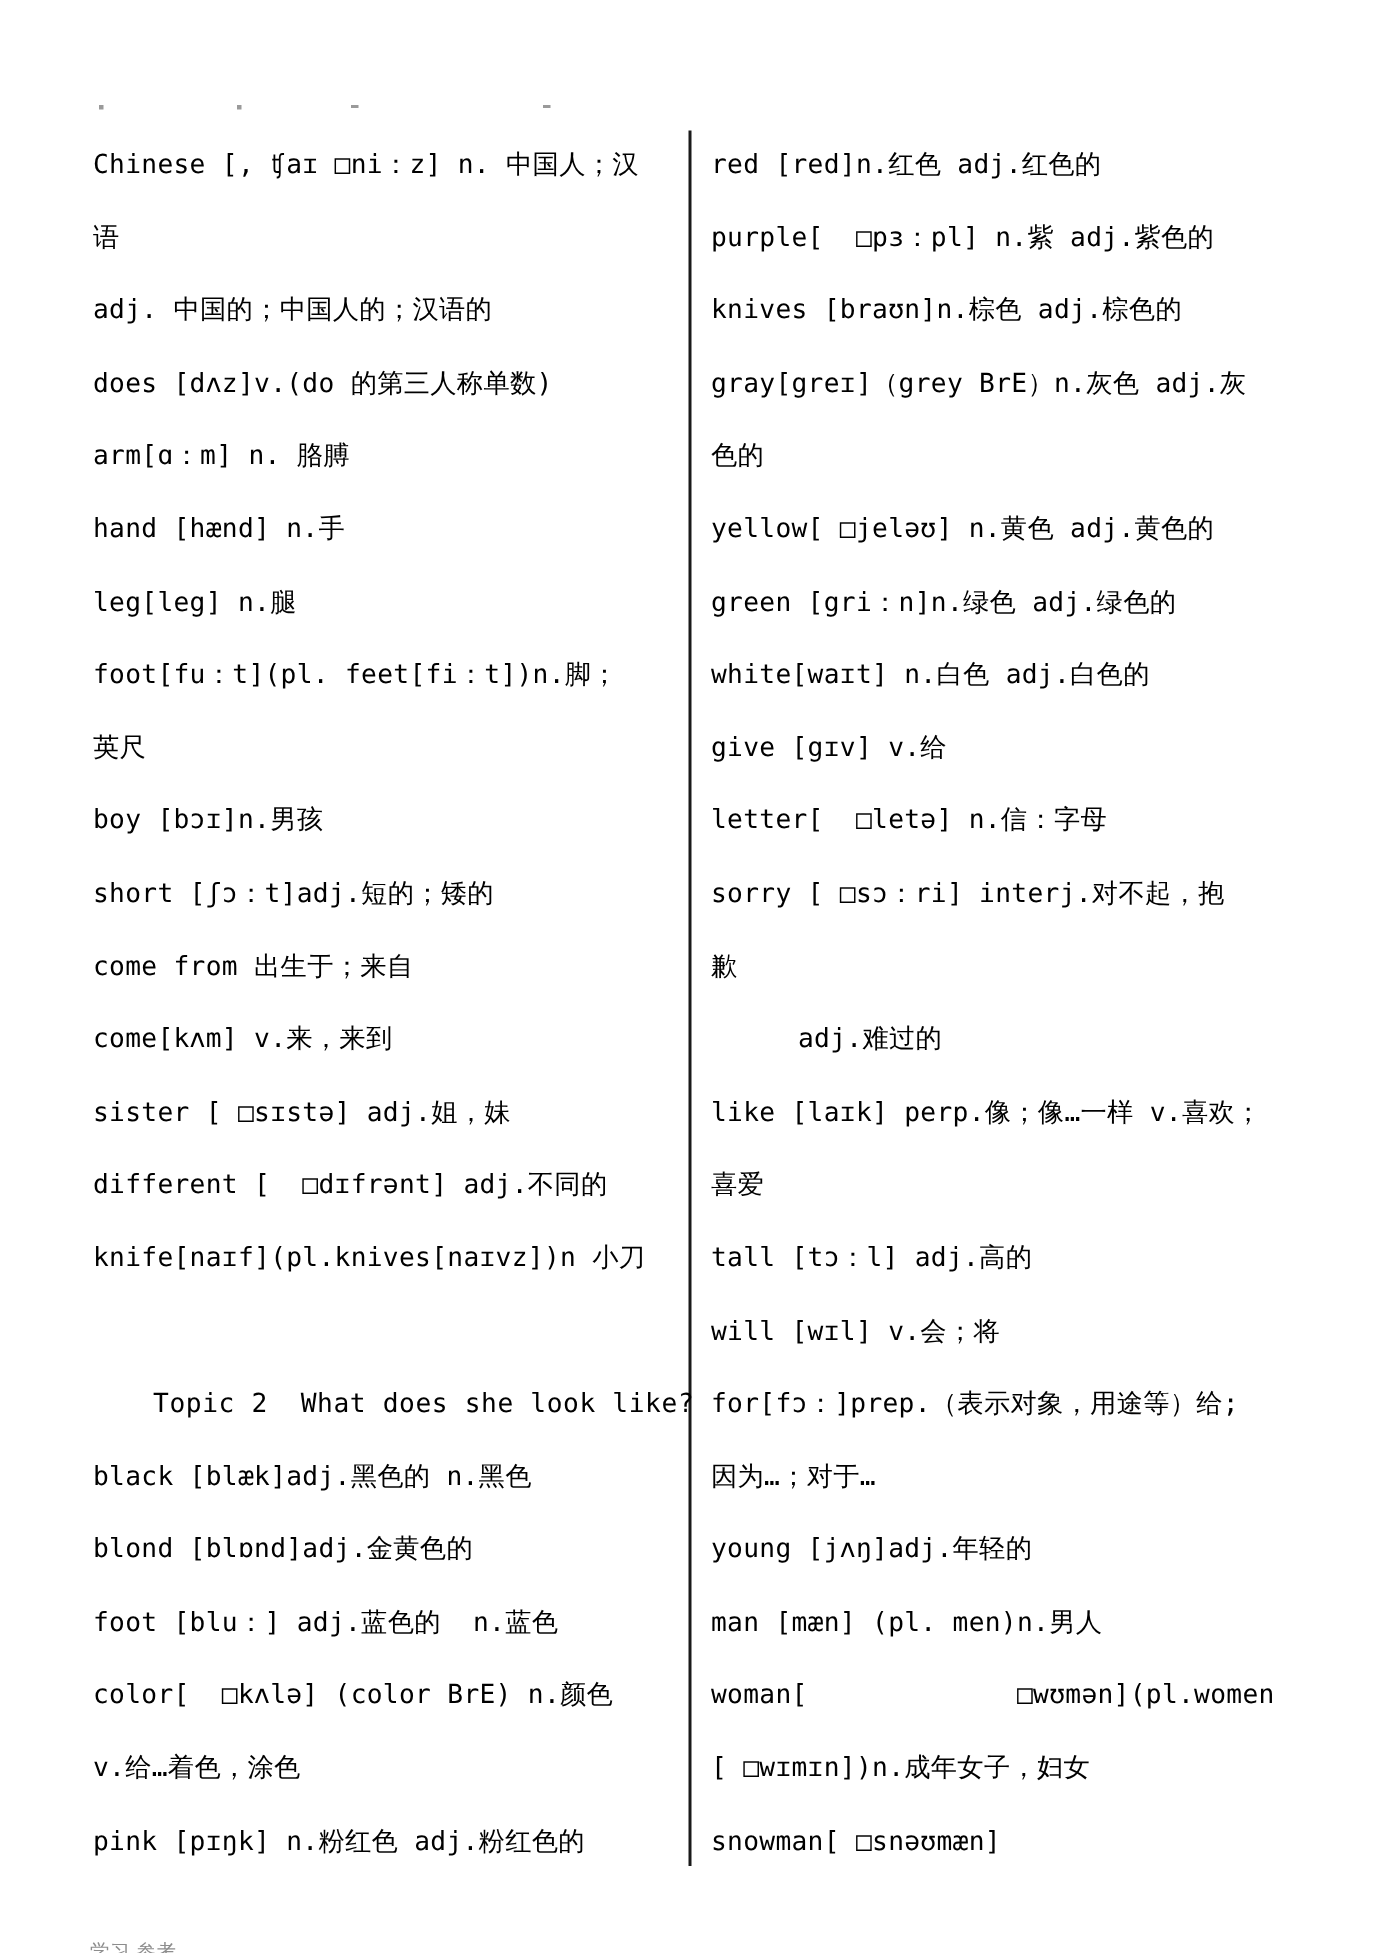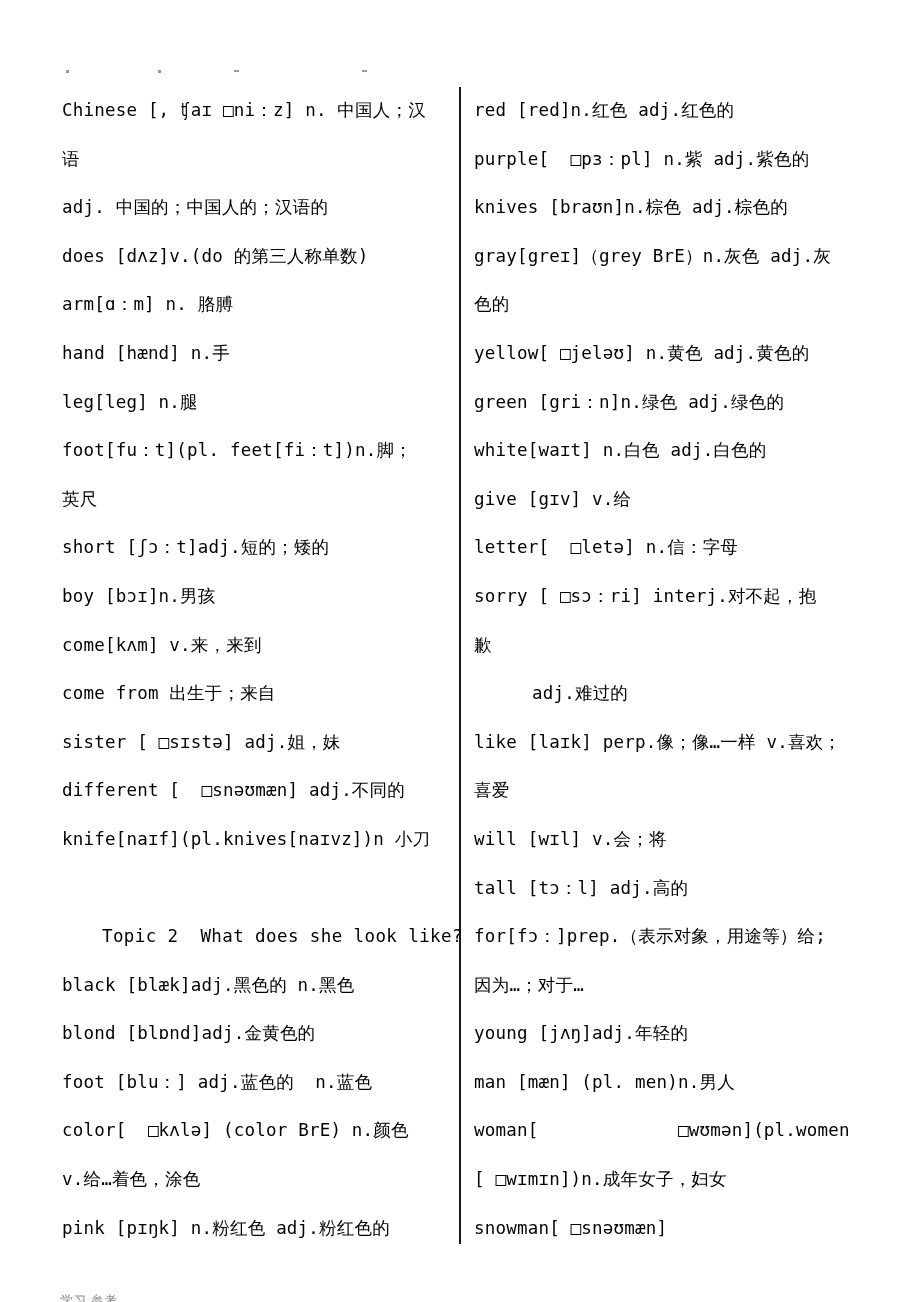--- a/index.html
+++ b/index.html
@@ -113,26 +113,26 @@
   <div class="col col-left" id="col-left">
       <div class="entry">Chinese [, ʧaɪ □ni：z] n. 中国人；汉</div>
       <div class="entry">语</div>
       <div class="entry">adj. 中国的；中国人的；汉语的</div>
       <div class="entry">does [dʌz]v.(do 的第三人称单数)</div>
       <div class="entry">arm[ɑ：m] n. 胳膊</div>
       <div class="entry">hand [hænd] n.手</div>
       <div class="entry">leg[leg] n.腿</div>
       <div class="entry">foot[fu：t](pl. feet[fi：t])n.脚；</div>
       <div class="entry">英尺</div>
+      <div class="entry">boy [bɔɪ]n.男孩</div>
       <div class="entry">short [ʃɔ：t]adj.短的；矮的</div>
-      <div class="entry">boy [bɔɪ]n.男孩</div>
+      <div class="entry">come from 出生于；来自</div>
       <div class="entry">come[kʌm] v.来，来到</div>
-      <div class="entry">come from 出生于；来自</div>
       <div class="entry">sister [ □sɪstə] adj.姐，妹</div>
-      <div class="entry">different [  □snəʊmæn] adj.不同的</div>
+      <div class="entry">different [  □dɪfrənt] adj.不同的</div>
       <div class="entry">knife[naɪf](pl.knives[naɪvz])n 小刀</div>
       <div class="spacer"></div>
       <div class="entry heading">Topic 2  What does she look like?</div>
       <div class="entry">black [blæk]adj.黑色的 n.黑色</div>
       <div class="entry">blond [blɒnd]adj.金黄色的</div>
       <div class="entry">foot [blu：] adj.蓝色的  n.蓝色</div>
       <div class="entry">color[  □kʌlə] (color BrE) n.颜色</div>
       <div class="entry">v.给…着色，涂色</div>
       <div class="entry">pink [pɪŋk] n.粉红色 adj.粉红色的</div>
     </div>
@@ -145,22 +145,22 @@
       <div class="entry">yellow[ □jeləʊ] n.黄色 adj.黄色的</div>
       <div class="entry">green [gri：n]n.绿色 adj.绿色的</div>
       <div class="entry">white[waɪt] n.白色 adj.白色的</div>
       <div class="entry">give [gɪv] v.给</div>
       <div class="entry">letter[  □letə] n.信：字母</div>
       <div class="entry">sorry [ □sɔ：ri] interj.对不起，抱</div>
       <div class="entry">歉</div>
       <div class="entry indent">adj.难过的</div>
       <div class="entry">like [laɪk] perp.像；像…一样 v.喜欢；</div>
       <div class="entry">喜爱</div>
+      <div class="entry">tall [tɔ：l] adj.高的</div>
       <div class="entry">will [wɪl] v.会；将</div>
-      <div class="entry">tall [tɔ：l] adj.高的</div>
       <div class="entry">for[fɔ：]prep.（表示对象，用途等）给;</div>
       <div class="entry">因为…；对于…</div>
       <div class="entry">young [jʌŋ]adj.年轻的</div>
       <div class="entry">man [mæn] (pl. men)n.男人</div>
       <div class="entry">woman[             □wʊmən](pl.women</div>
       <div class="entry">[ □wɪmɪn])n.成年女子，妇女</div>
       <div class="entry">snowman[ □snəʊmæn]</div>
     </div>
 
   <div class="watermark">学习.参考</div>

